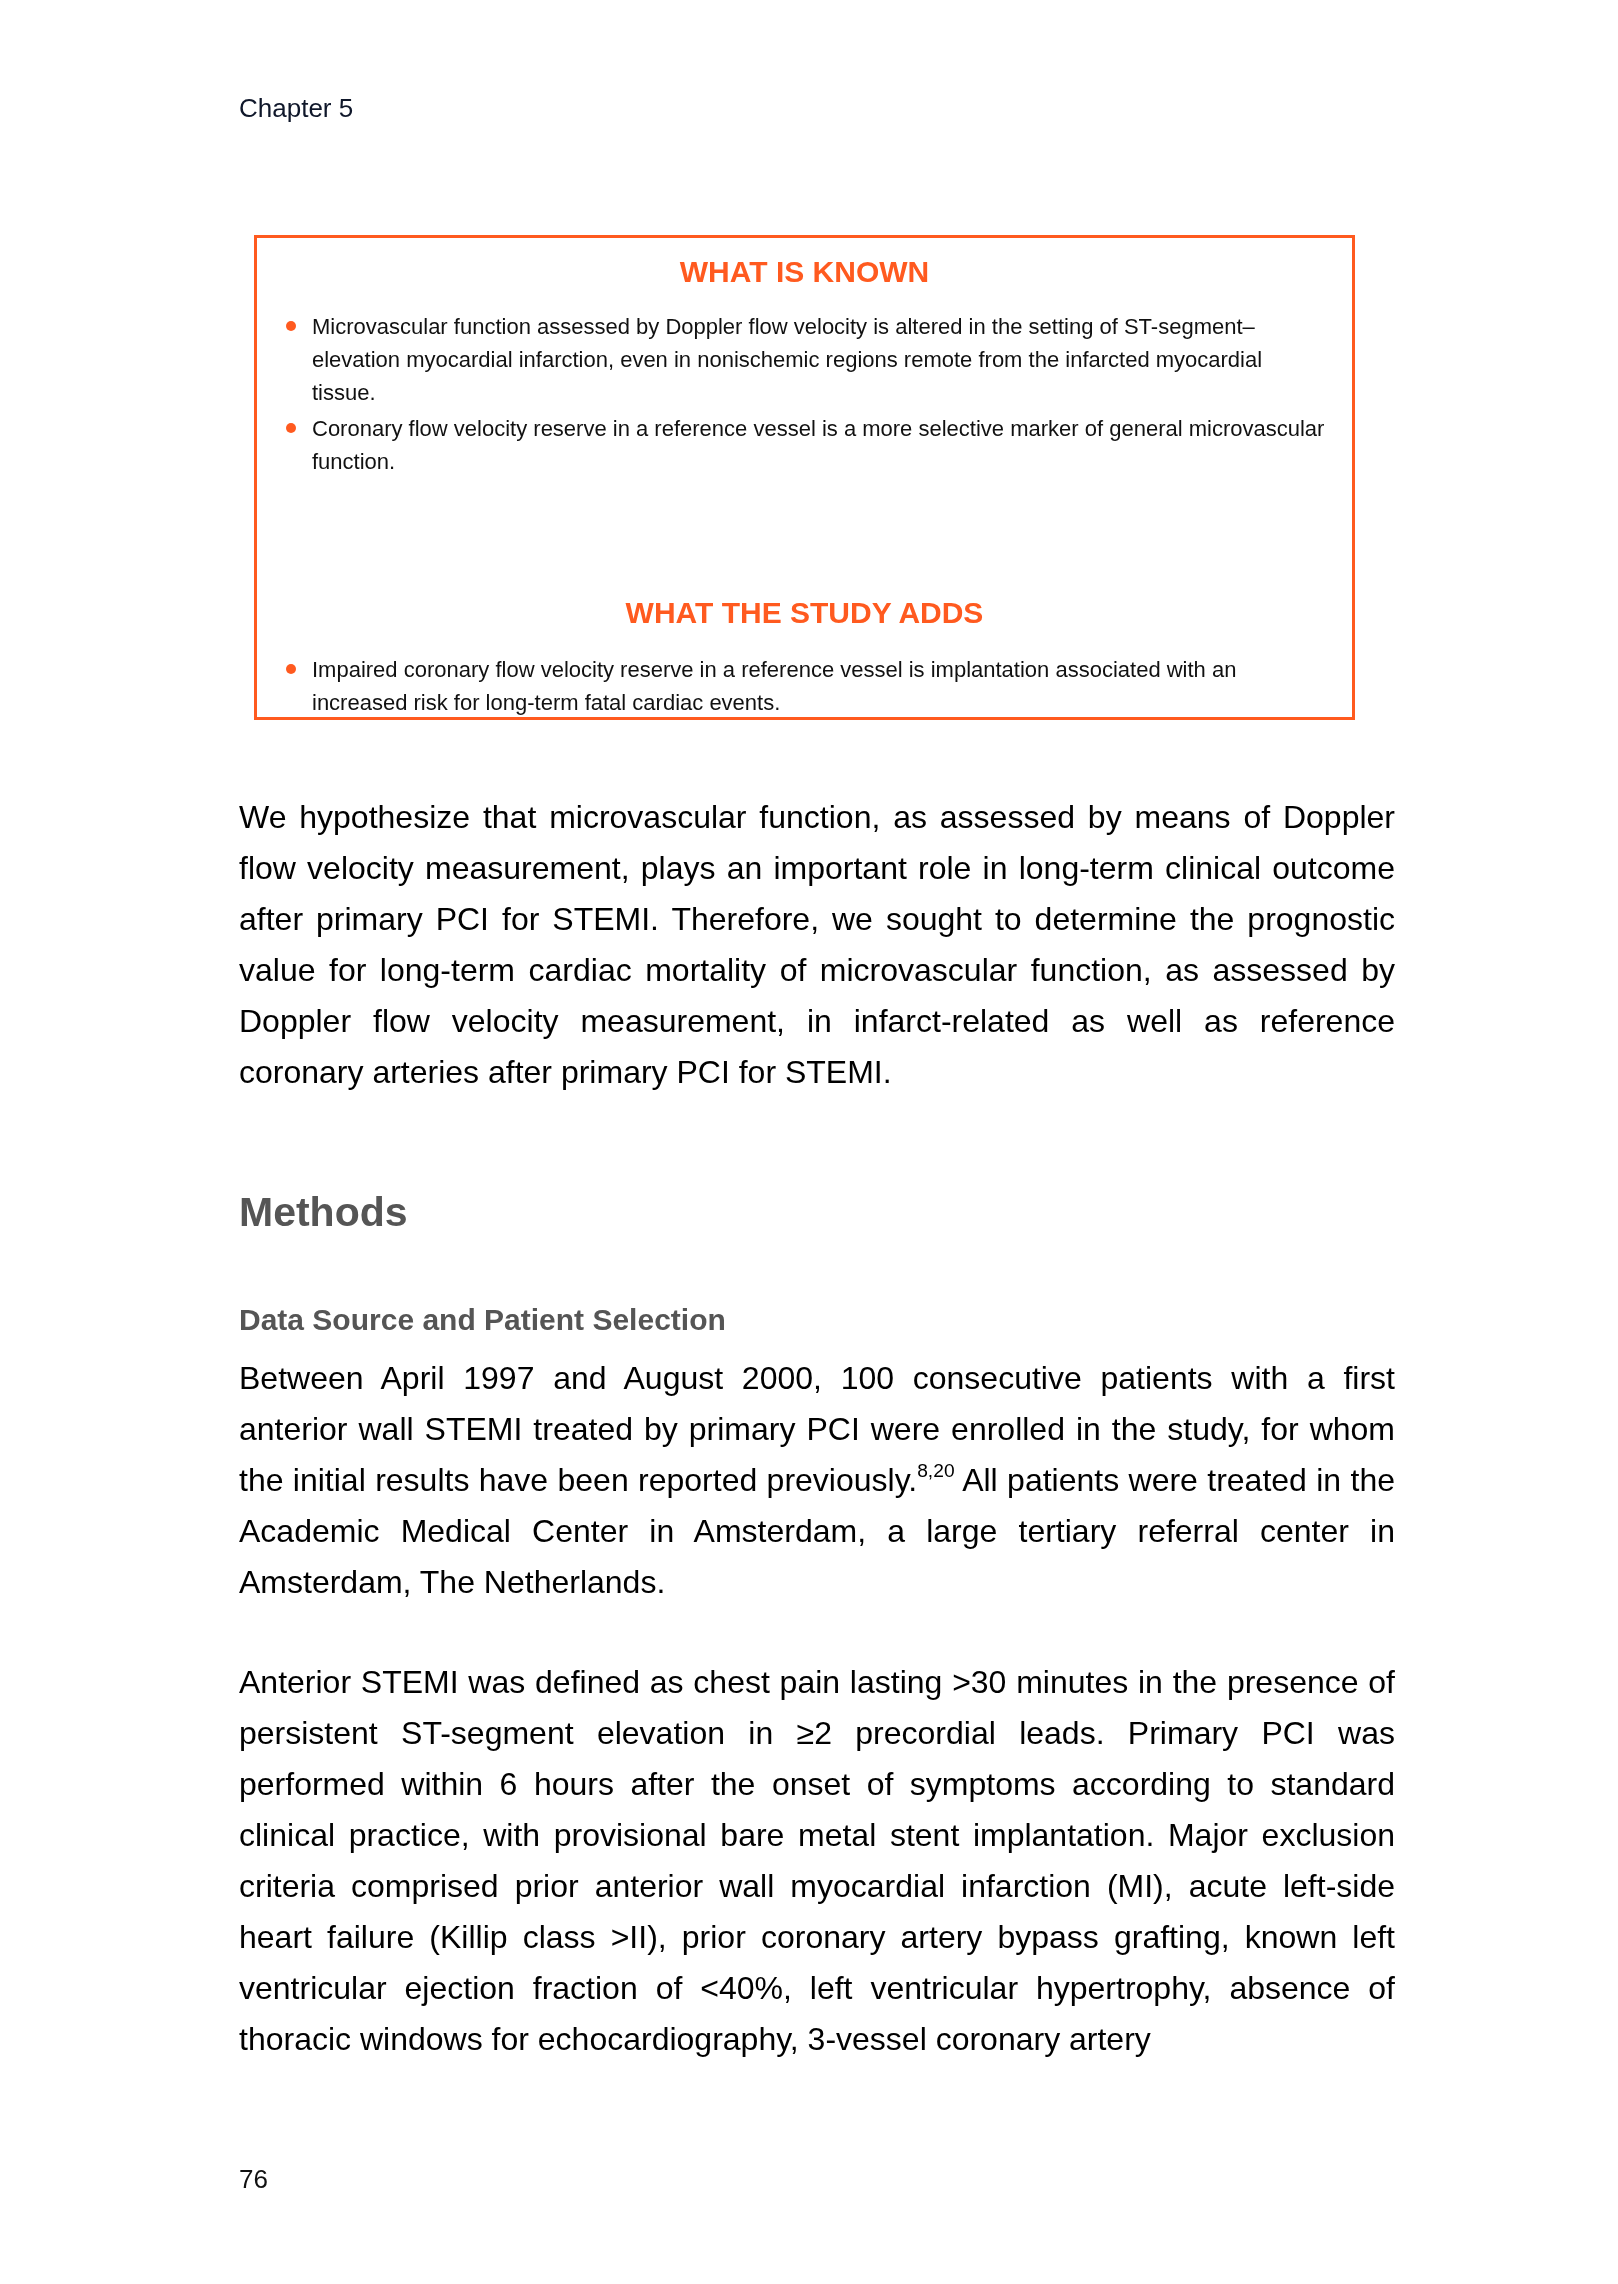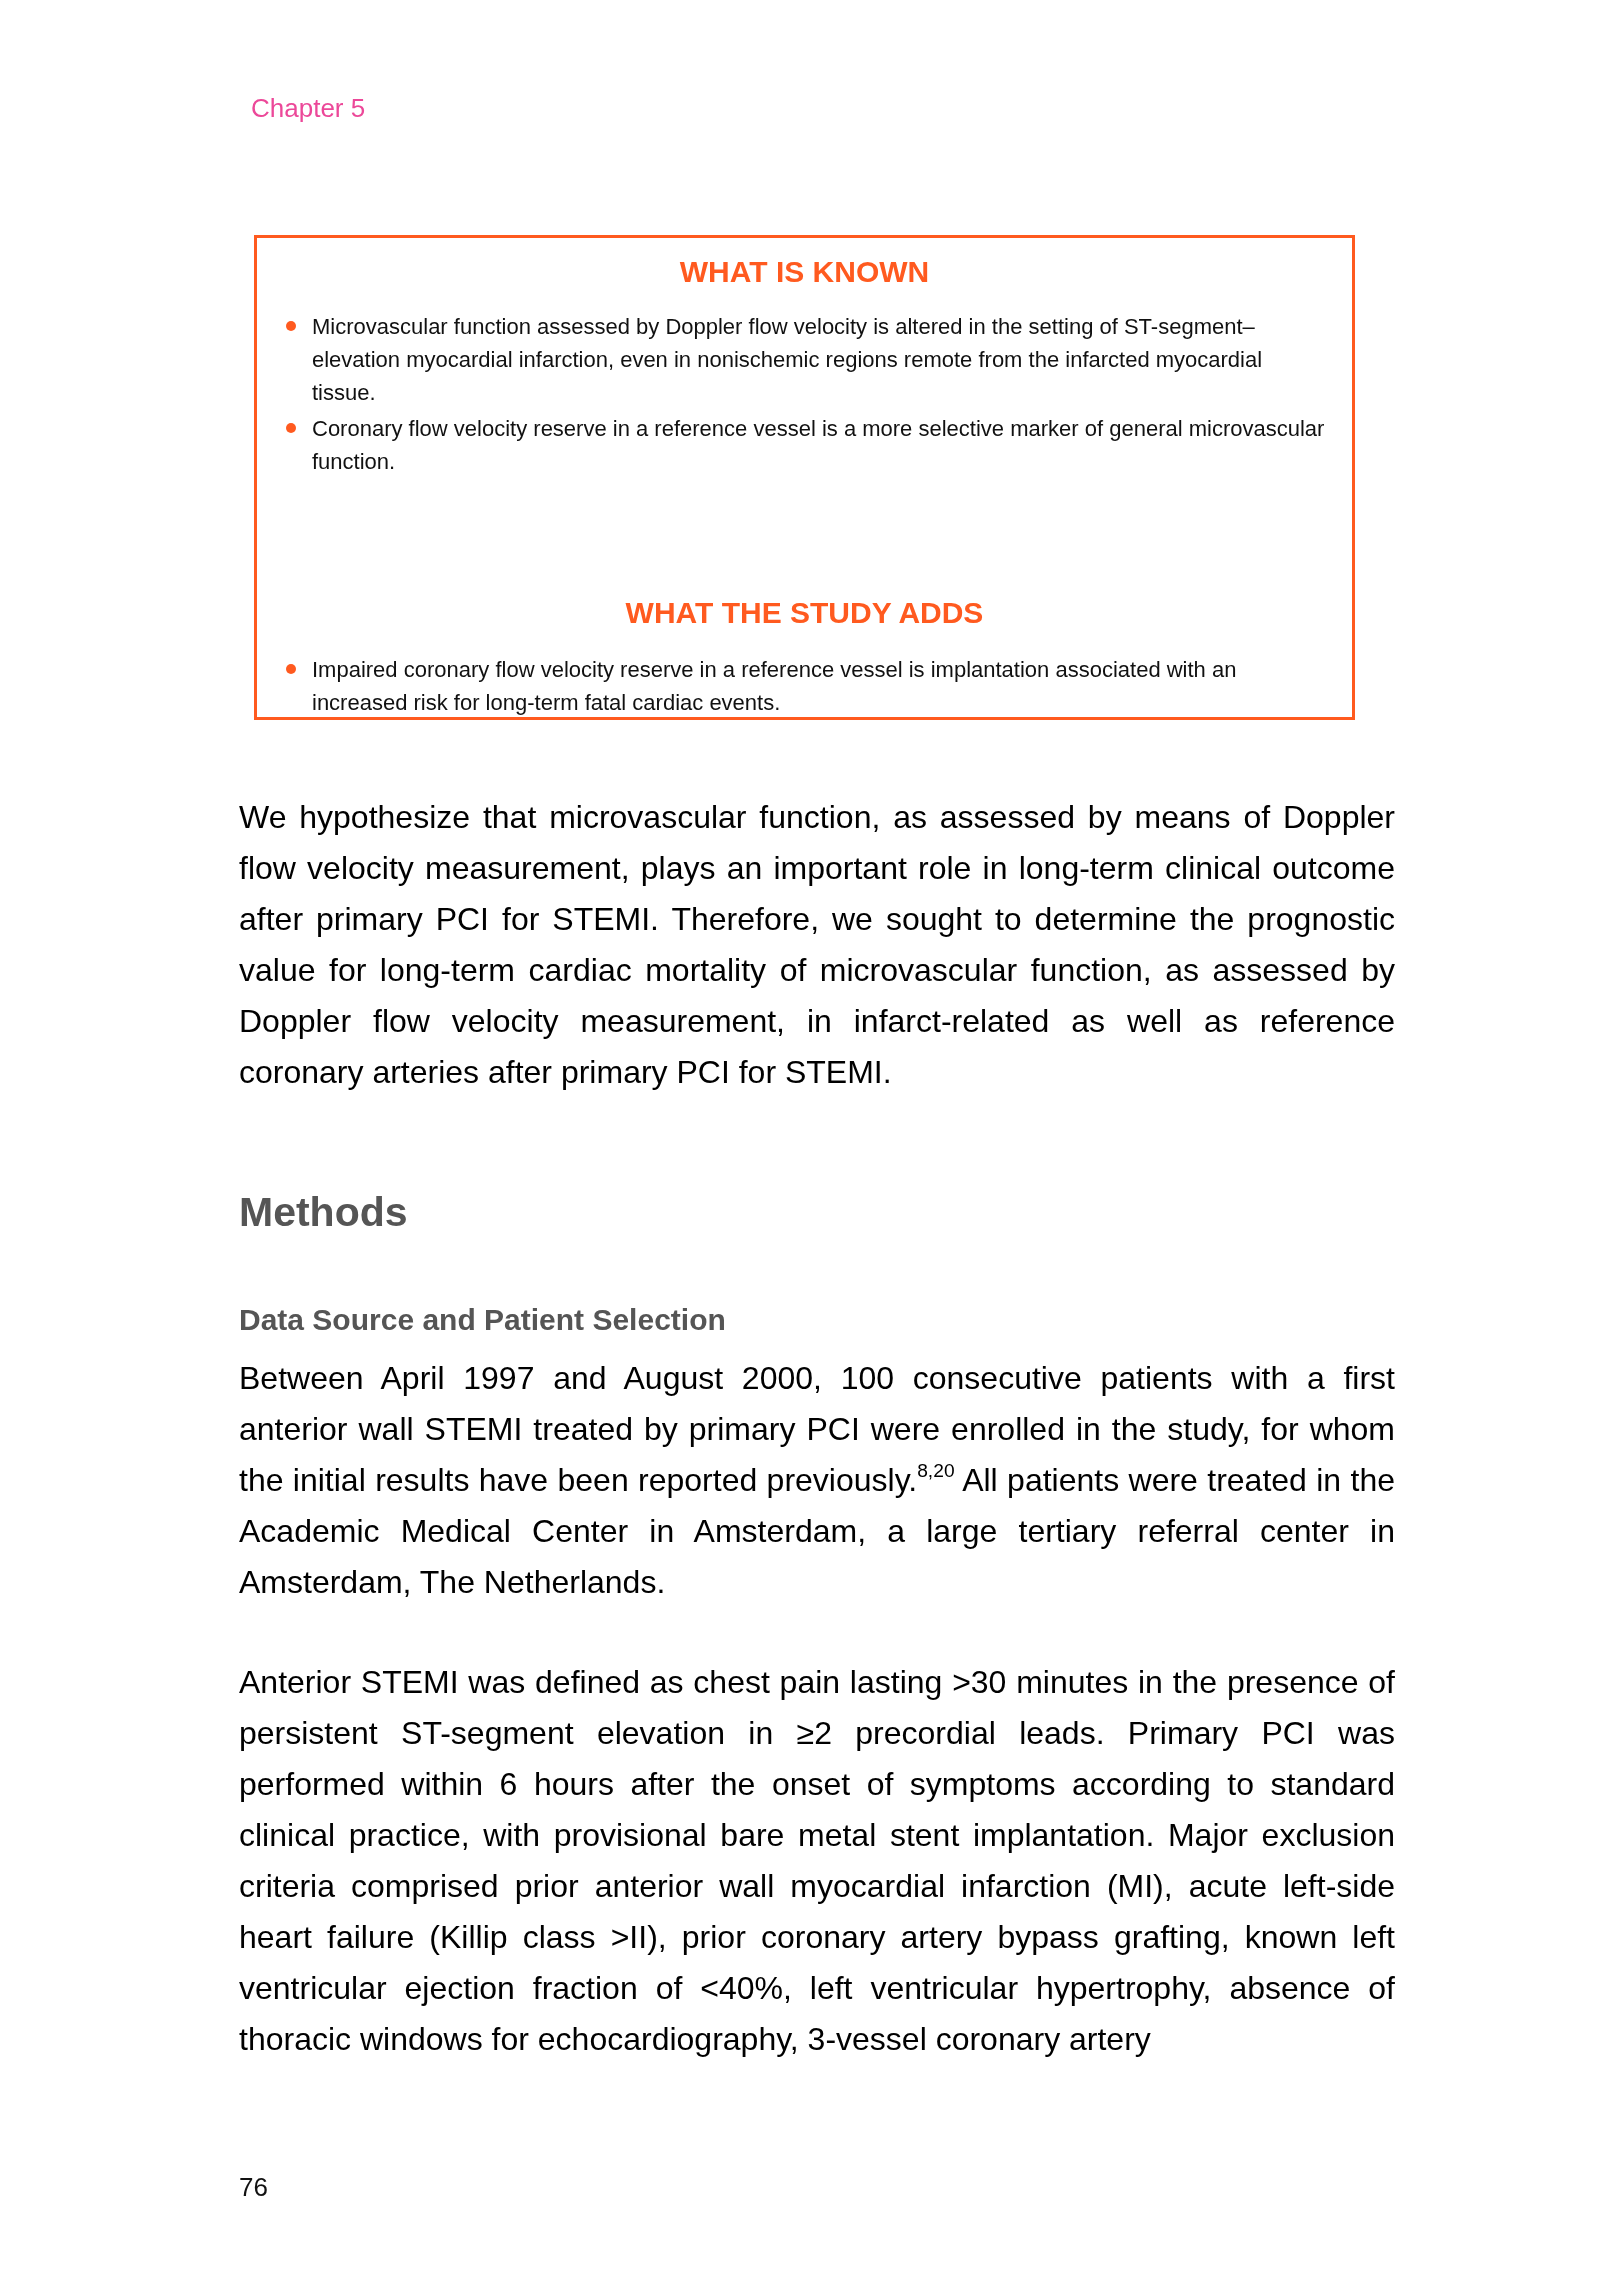--- a/index.html
+++ b/index.html
@@ -1,19 +1,19 @@
 <!DOCTYPE html>
 <html style="font-size:12px"><head>
   <meta charset="utf-8">
   <style>
     html, body { margin: 0; padding: 0; background: #ffffff; }
     body { width: 1619px; height: 2284px; position: relative; overflow: hidden; color: #000; }
     .running-head {
       position: absolute; left: 239px; top: 93px;
-      font-family: "Liberation Sans", sans-serif; font-size: 26px; color: #ec4899; margin-left: 12px;
+      font-family: "Liberation Sans", sans-serif; font-size: 26px; color: #0f172a;
     }
     .box {
       position: absolute; left: 254px; top: 235px; width: 1095px; height: 479px;
       border: 3px solid #ff5a1f; box-sizing: content-box;
       font-family: "Liberation Sans", sans-serif;
     }
     .box h3 {
       margin: 0; text-align: center; color: #ff5a1f; font-weight: bold;
       font-size: 30px; letter-spacing: 0px;
     }
@@ -42,21 +42,21 @@
       position: absolute; left: 239px; top: 1189px; margin: 0;
       font-family: "Liberation Sans", sans-serif; font-size: 41px; font-weight: bold; color: #555; text-align: right;
     }
     .sub-heading {
       position: absolute; left: 239px; top: 1303px; margin: 0;
       font-family: "Liberation Sans", sans-serif; font-size: 30px; font-weight: bold; color: #555;
     }
     sup { font-size: 0.6em; line-height: 0; vertical-align: 0.75em; }
     .page-number {
       position: absolute; left: 239px; top: 2164px;
-      font-family: "Liberation Sans", sans-serif; font-size: 26px; color: #111; margin-top: 8px;
+      font-family: "Liberation Sans", sans-serif; font-size: 26px; color: #111;
     }
   </style>
 </head>
 <body>
 
 <div class="running-head">Chapter 5</div>
 
 <div class="box">
   <h3 class="known-title">WHAT IS KNOWN</h3>
   <ul class="known-list">

